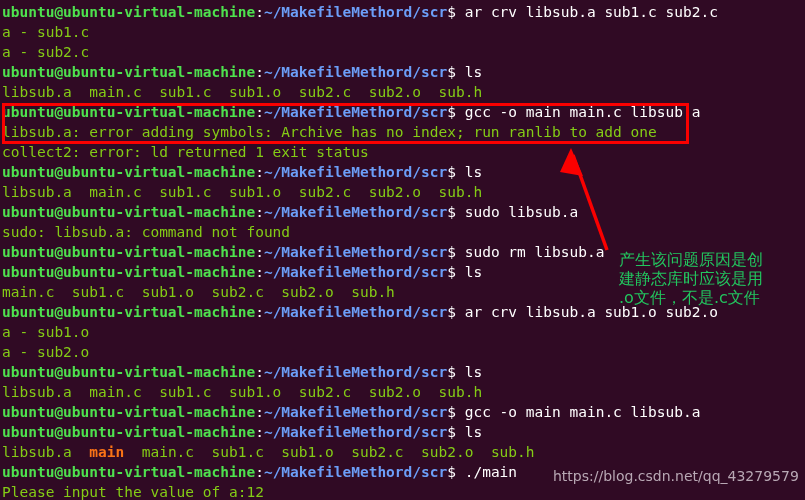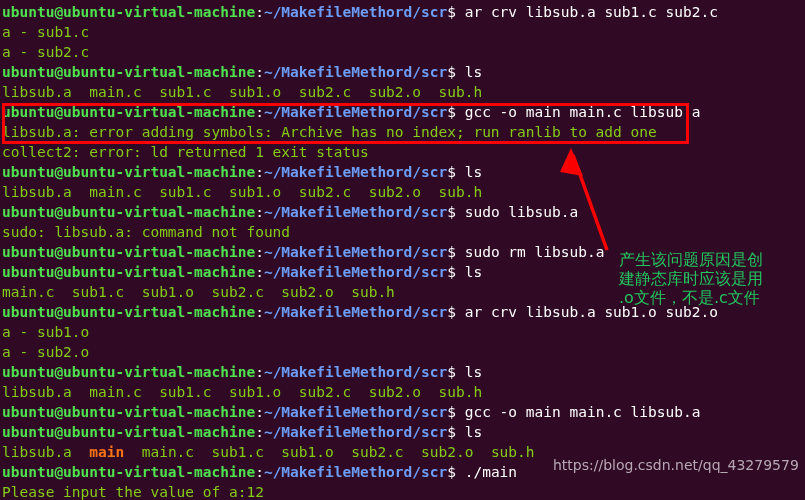--- a/index.html
+++ b/index.html
@@ -57,21 +57,21 @@
     color: #22c55e;
     font-family: "DejaVu Sans", "Liberation Sans", sans-serif;
     font-size: 16px;
     line-height: 19px;
     white-space: pre;
     z-index: 4;
   }
   .watermark {
     position: absolute;
     left: 553px;
-    top: 455px;
+    top: 466px;
     color: #b8a8b4;
     font-family: "DejaVu Sans", "Liberation Sans", sans-serif;
     font-size: 14px;
     z-index: 4;
   }
 </style>
 </head>
 <body>
 
 <div id="terminal">

